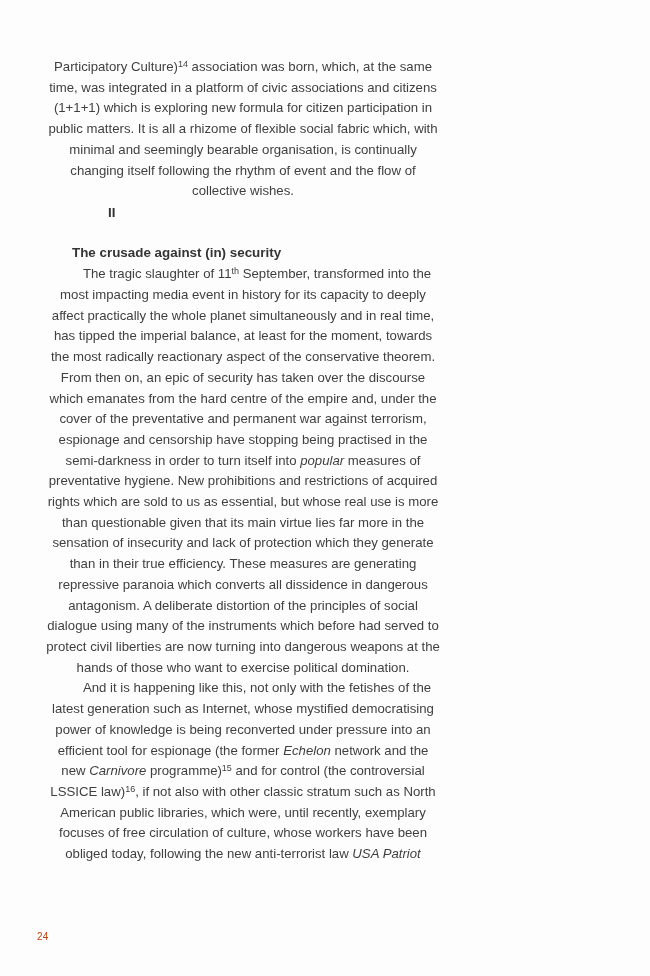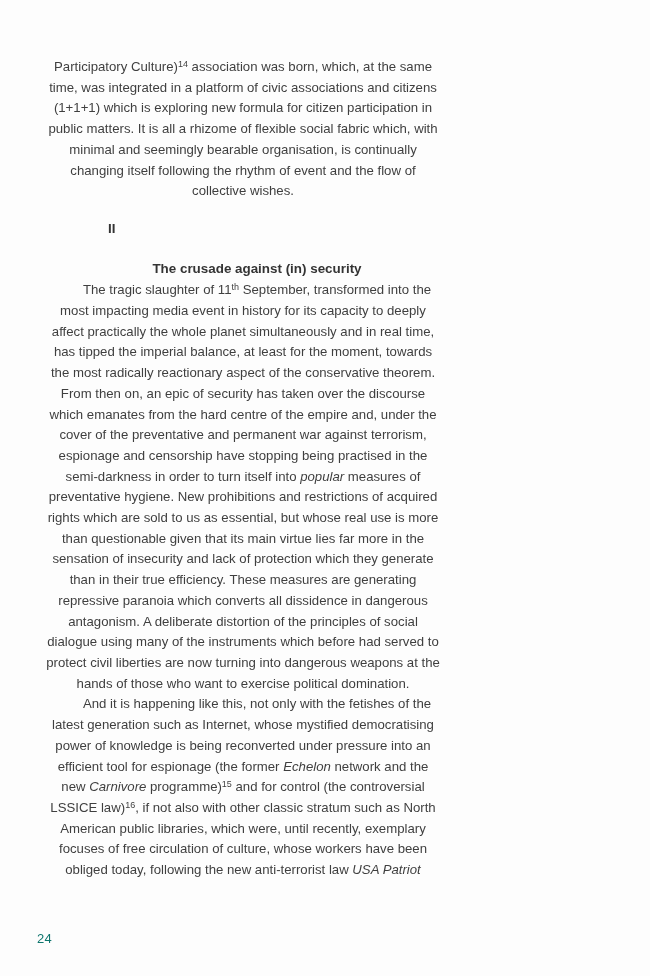--- a/index.html
+++ b/index.html
@@ -34,42 +34,41 @@
     text-indent: 28px;
   }
   h3.heading {
     font-size: 13.4px;
     line-height: 20.7px;
     font-weight: 700;
     color: #343434;
     padding: 0;
   }
   h3[data-name="section-number-heading"] {
-    margin: 17px 0 0 28px;
+    margin: 1px 0 0 28px;
     padding-left: 36px;
   }
   h3[data-name="section-title-heading"] {
     margin: 19px 0 1px 28px;
-    text-align: center;
   }
   .sup {
     font-size: 9px;
     position: relative;
     top: -0.45em;
     line-height: 0;
   }
   .it {
     font-style: italic;
   }
   .page-number {
     position: absolute;
     left: 37px;
     top: 931px;
-    font-size: 13px;
-    color: #0f766e;
+    font-size: 10px;
+    color: #c2410c;
     letter-spacing: 0.3px;
   }
 </style>
 </head>
 <body>
 
 <div class="page" data-name="document-page">
   <div class="text-column" data-name="text-column">
       <p class="body-paragraph" data-name="opening-paragraph"><span data-name="text-segment">Participatory Culture)</span><span class="sup" data-name="footnote-ref-14">14</span><span data-name="text-segment"> association was born, which, at the same time, was integrated in a platform of civic associations and citizens (1+1+1) which is exploring new formula for citizen participation in public matters. It is all a rhizome of flexible social fabric which, with minimal and seemingly bearable organisation, is continually changing itself following the rhythm of event and the flow of collective wishes.</span></p>
       <h3 class="heading" data-name="section-number-heading">II</h3>

